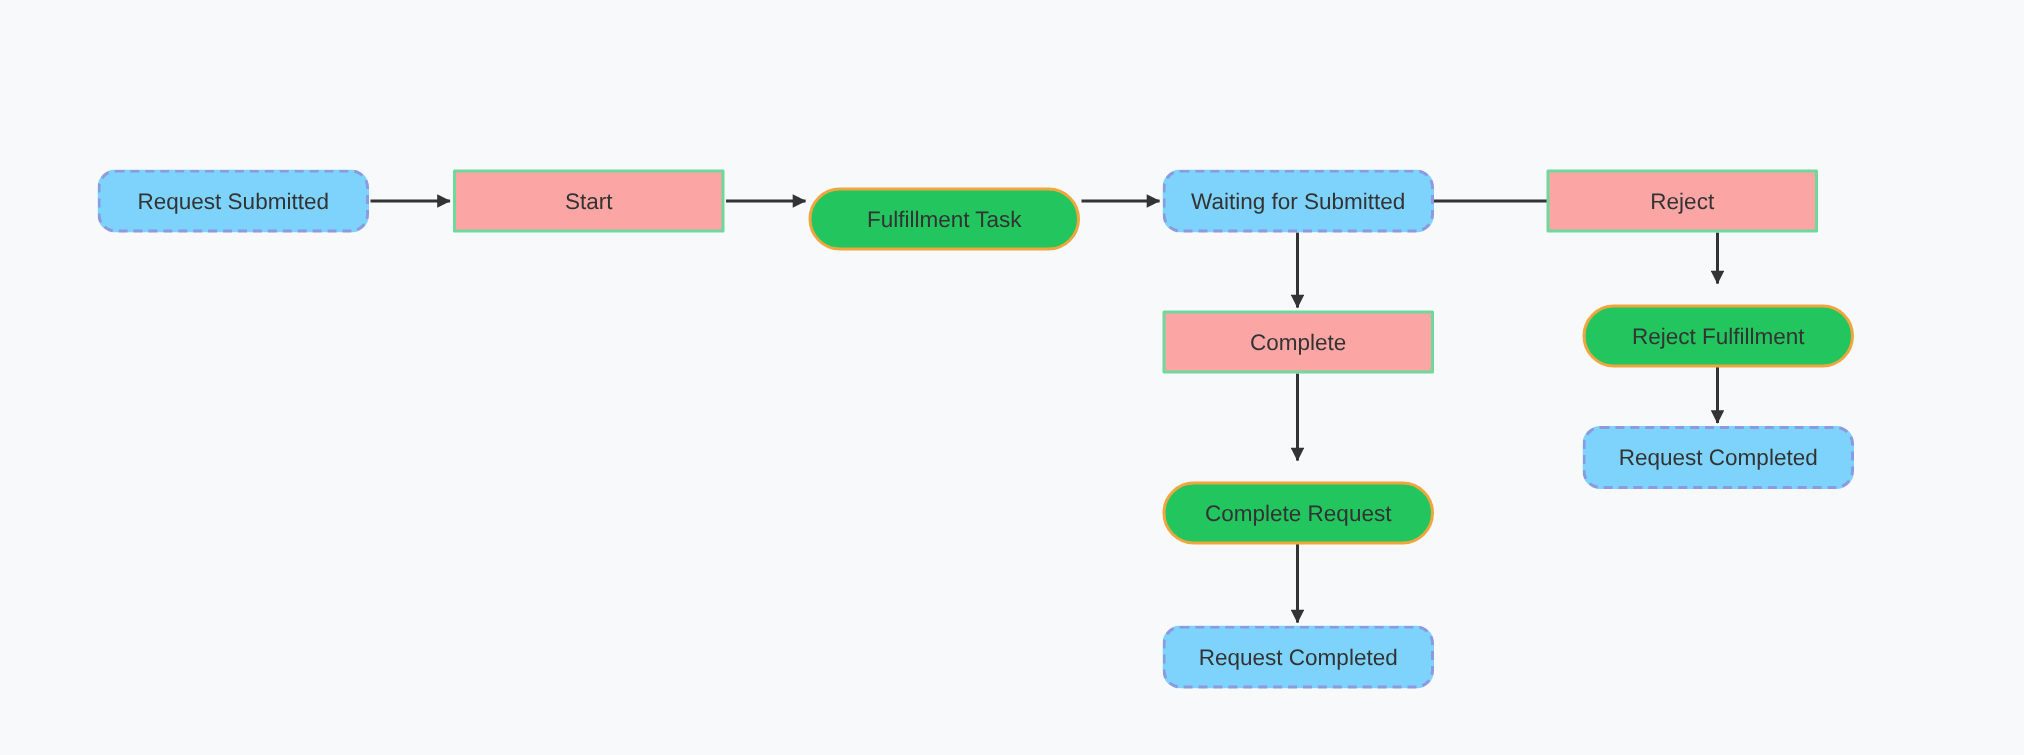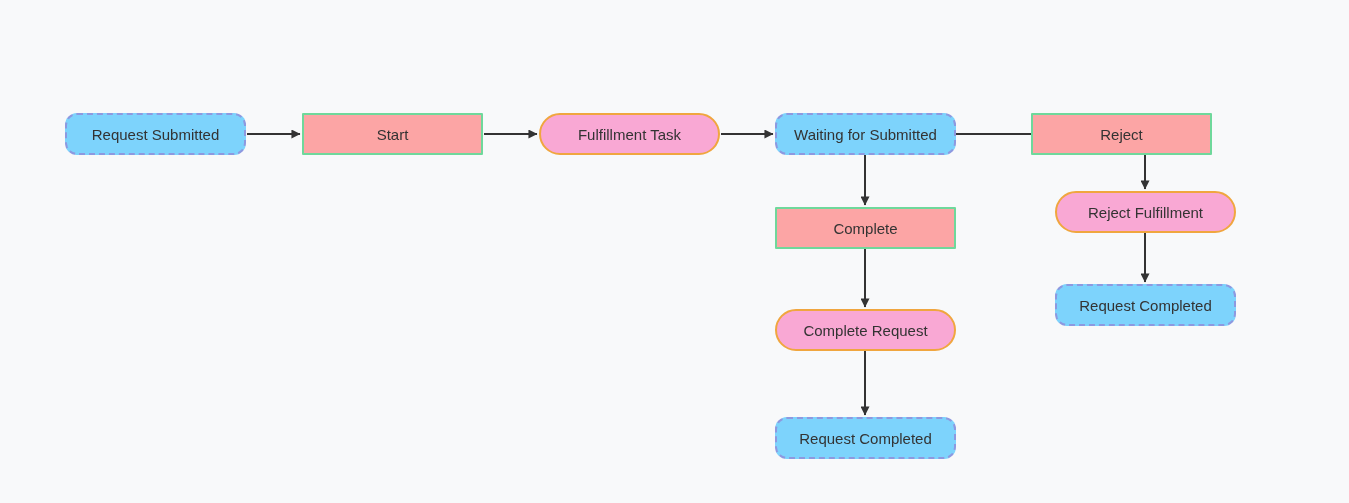--- a/index.html
+++ b/index.html
@@ -46,23 +46,24 @@
     background: #7dd3fc;
     border: 2px dashed #8d99e0;
     border-radius: 12px;
   }
   .node.action {
     background: #fca5a5;
     border: 2px solid #6fd89b;
     border-radius: 1px;
   }
   .node.task {
-    background: #f9a8d4;
+    background: #22c55e;
     border: 2px solid #f0a63f;
     border-radius: 21px;
+    margin-top: 12px;
   }
 </style>
 </head>
 <body>
 
 <div class="canvas">
 
   <svg class="edges-layer" width="1349" height="503" viewBox="0 0 1349 503" xmlns="http://www.w3.org/2000/svg">
     <defs>
       <marker id="arrow" viewBox="0 0 10 10" refX="9.5" refY="5" markerWidth="11" markerHeight="9" markerUnits="userSpaceOnUse" orient="auto-start-reverse">

